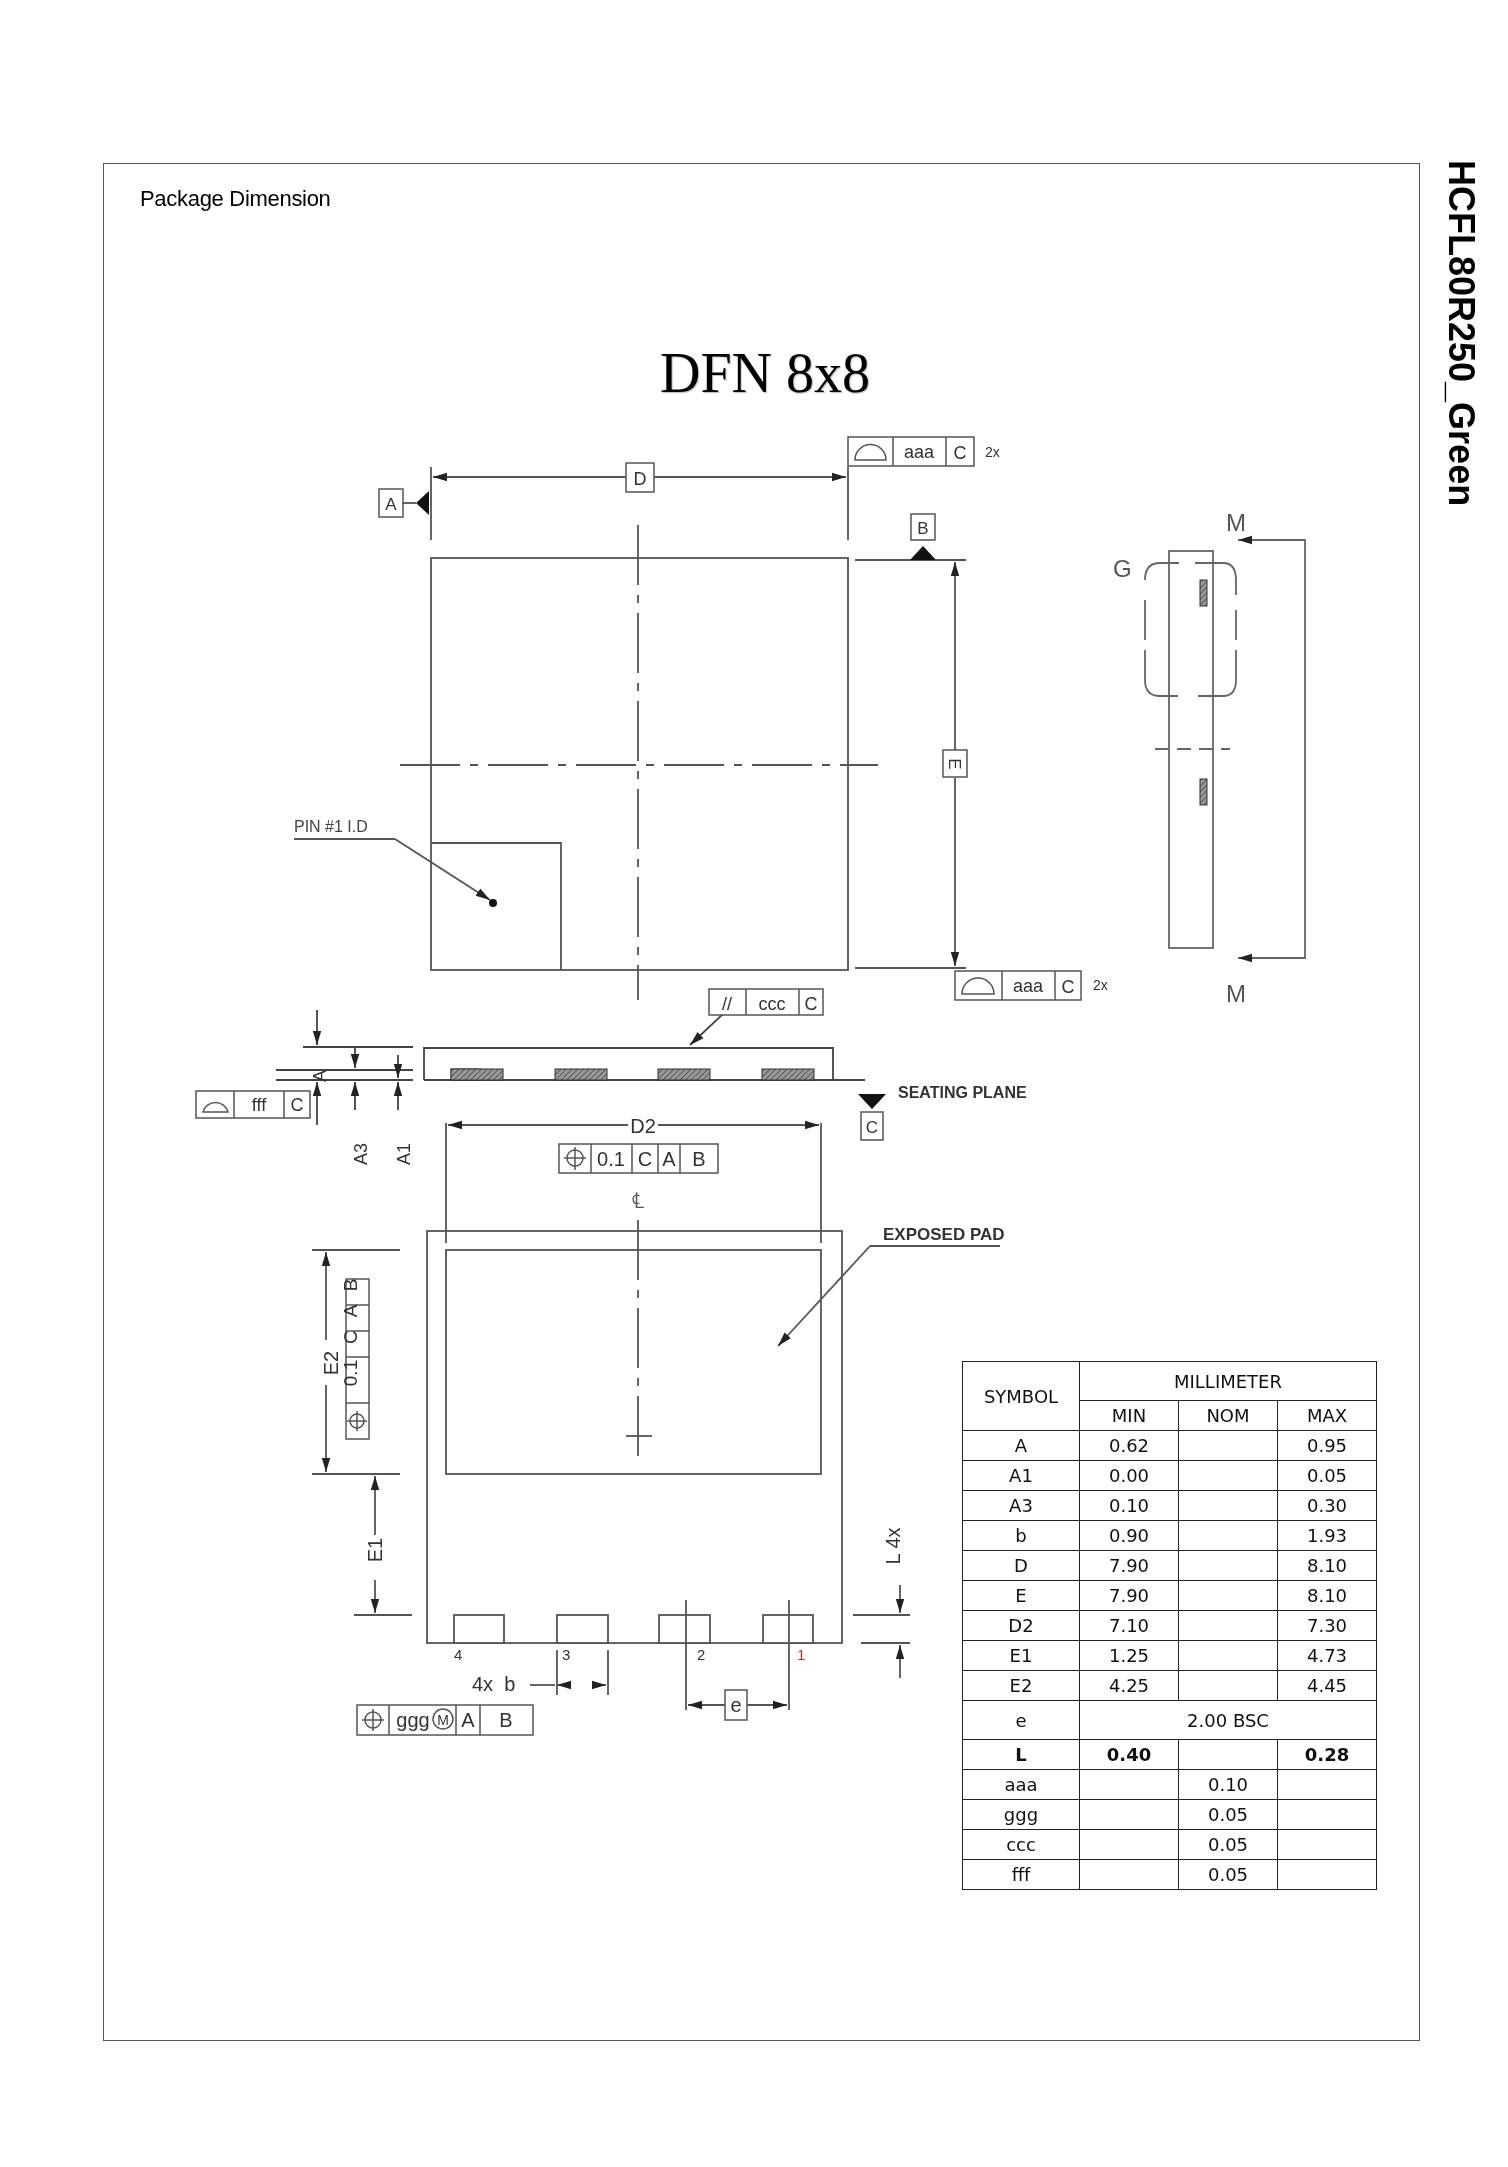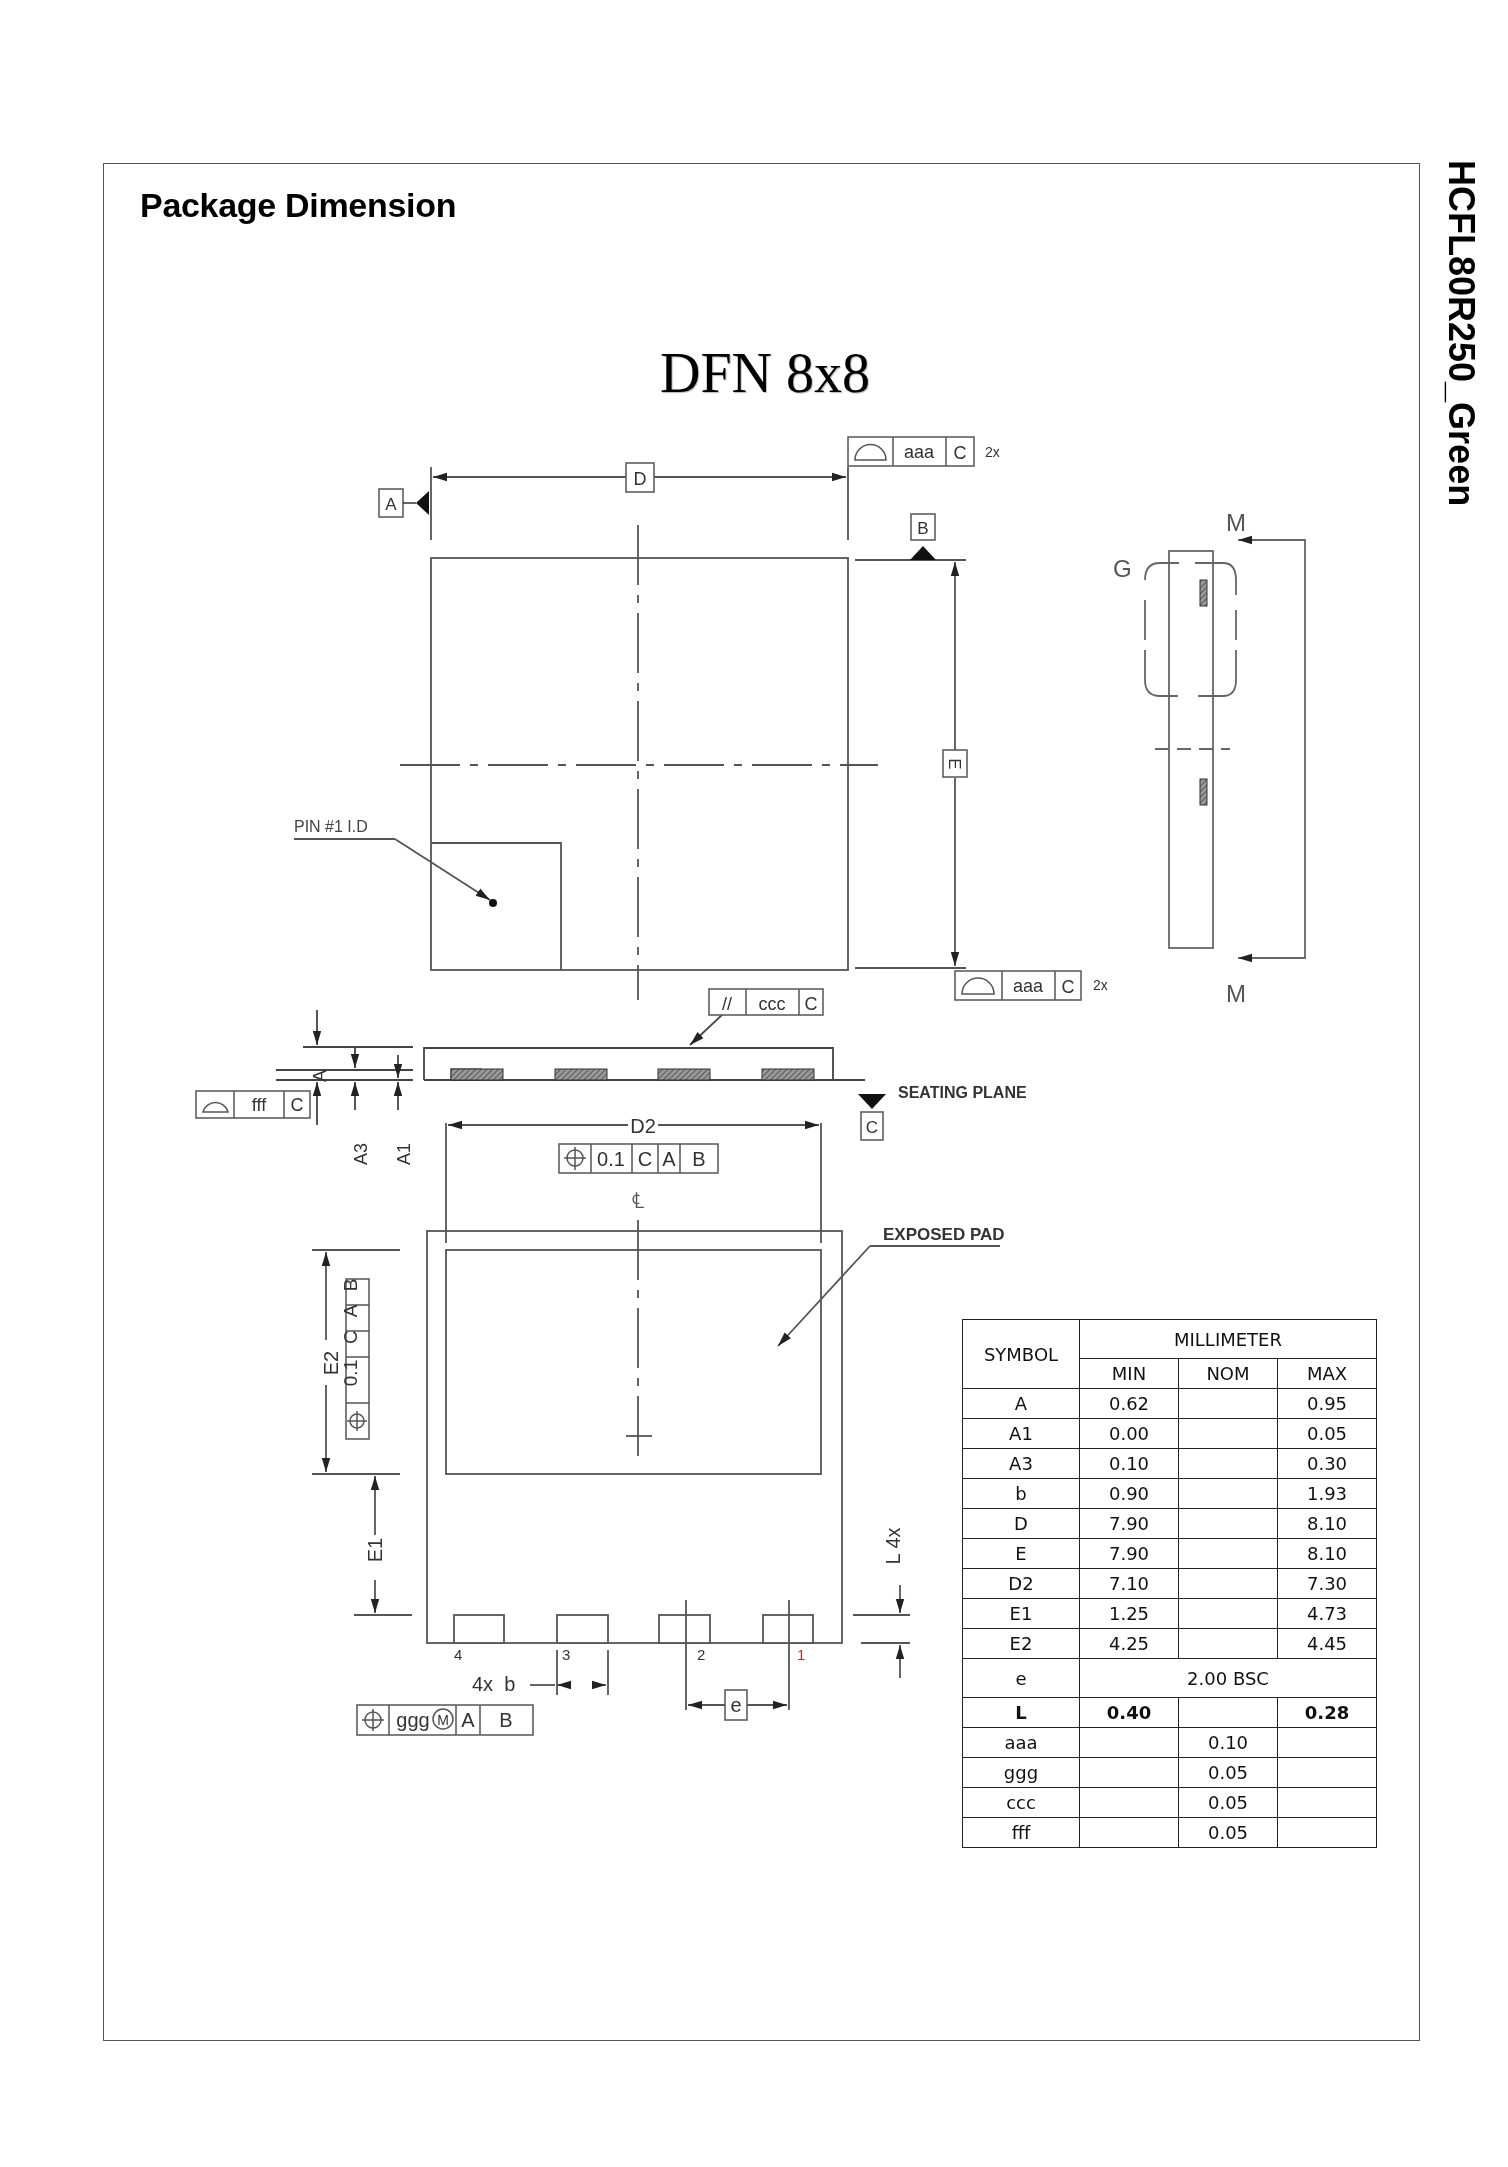--- a/index.html
+++ b/index.html
@@ -1,24 +1,24 @@
 <!DOCTYPE html>
 <html><head>
 <meta charset="utf-8">
 <style>
   html, body { margin:0; padding:0; background:#ffffff; }
   body { width:1508px; height:2167px; position:relative; overflow:hidden; font-family:"Liberation Sans", sans-serif; color:#000; }
   .frame { position:absolute; left:103px; top:163px; width:1317px; height:1878px; border:1.5px solid #555; box-sizing:border-box; }
-  .section-title { position:absolute; left:140px; top:186px; font-family:"Liberation Sans", sans-serif; font-weight:bold; font-size:34px; letter-spacing:-0.3px; }
+  .section-title { position:absolute; left:140px; top:186px; font-family:"Liberation Sans", sans-serif; font-weight:normal; font-size:22px; letter-spacing:-0.3px; }
   .side-title { position:absolute; left:1430px; top:160px; width:60px; height:440px; }
   .side-title span { position:absolute; left:50%; top:0; transform-origin:0 0; transform:translate(22px,0) rotate(90deg); white-space:nowrap; font-weight:bold; font-size:36px; font-family:"Liberation Sans", sans-serif; }
   .pkg-title { position:absolute; left:660px; top:305px; font-size:56px; font-family:Liberation Serif, serif; text-shadow:1px 1px 1px #bbb;margin-top:36px; }
   svg.drawing { position:absolute; left:0; top:0; }
   svg text { font-family:"Liberation Sans", sans-serif; }
-  .dim-table { position:absolute; left:962px; top:1319px; border-collapse:collapse; font-family:"DejaVu Sans", sans-serif; font-size:18px; color:#111; }
+  .dim-table { position:absolute; left:962px; top:1361px; border-collapse:collapse; font-family:"DejaVu Sans", sans-serif; font-size:18px; color:#111; }
   .dim-table td, .dim-table th { border:1.5px solid #222; text-align:center; font-weight:normal; padding:0; height:29px; }
   .dim-table .c-sym { width:116px; }
   .dim-table .c-min { width:98px; }
   .dim-table .c-nom { width:98px; }
   .dim-table .c-max { width:98px; }
   .dim-table tr.tall td { height:38px; }
   .dim-table tr.bold td { font-weight:bold; }
 </style>
 </head>
 <body>

